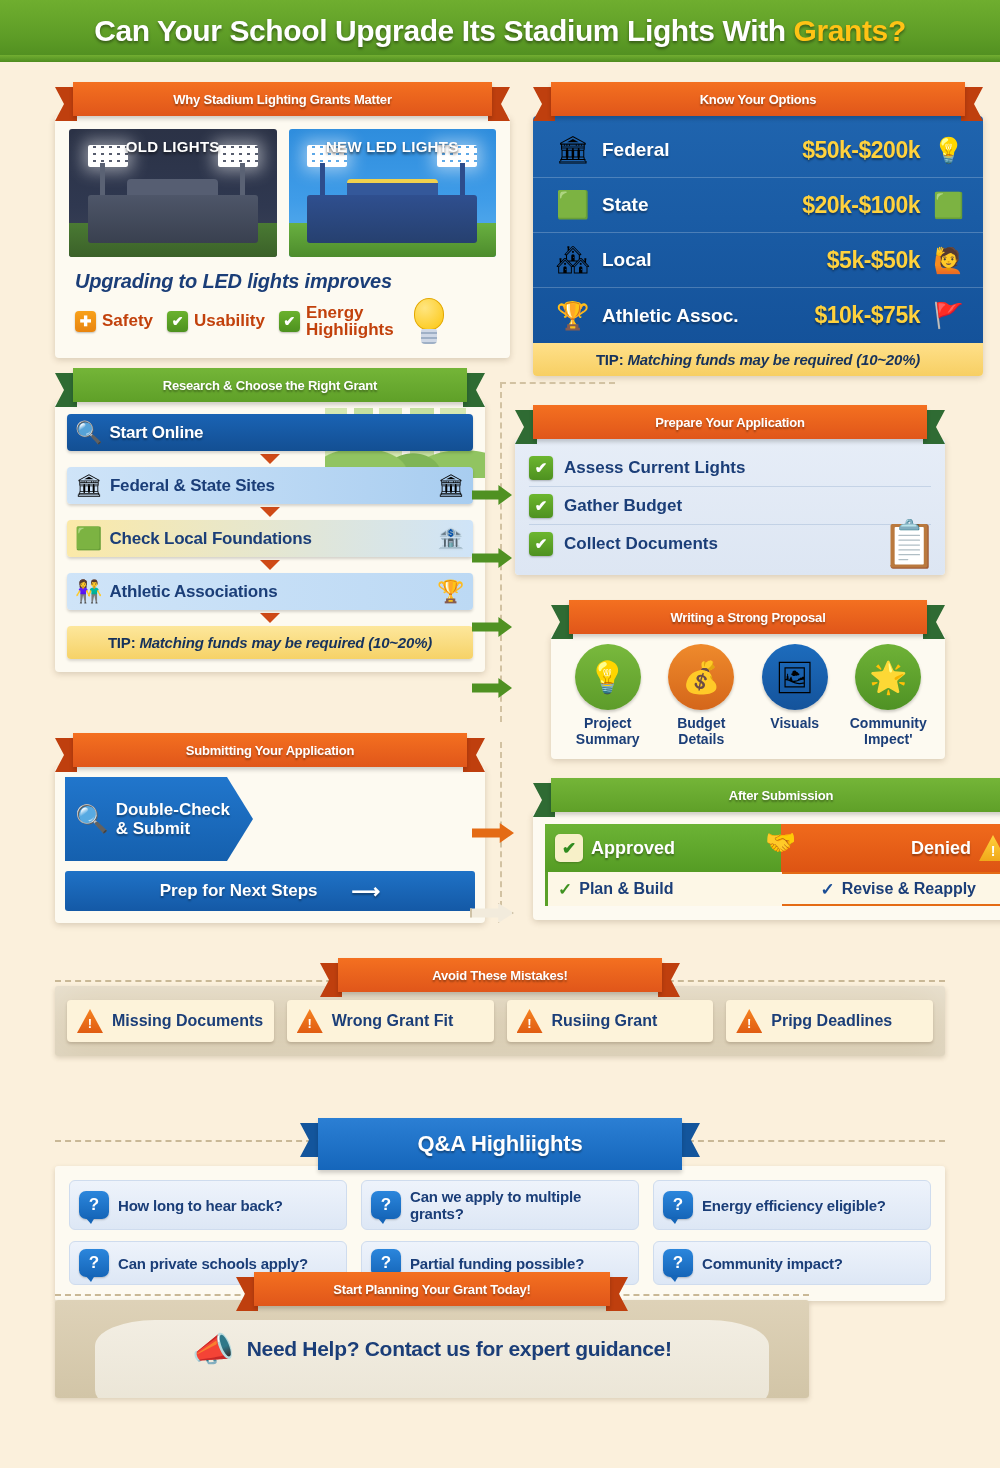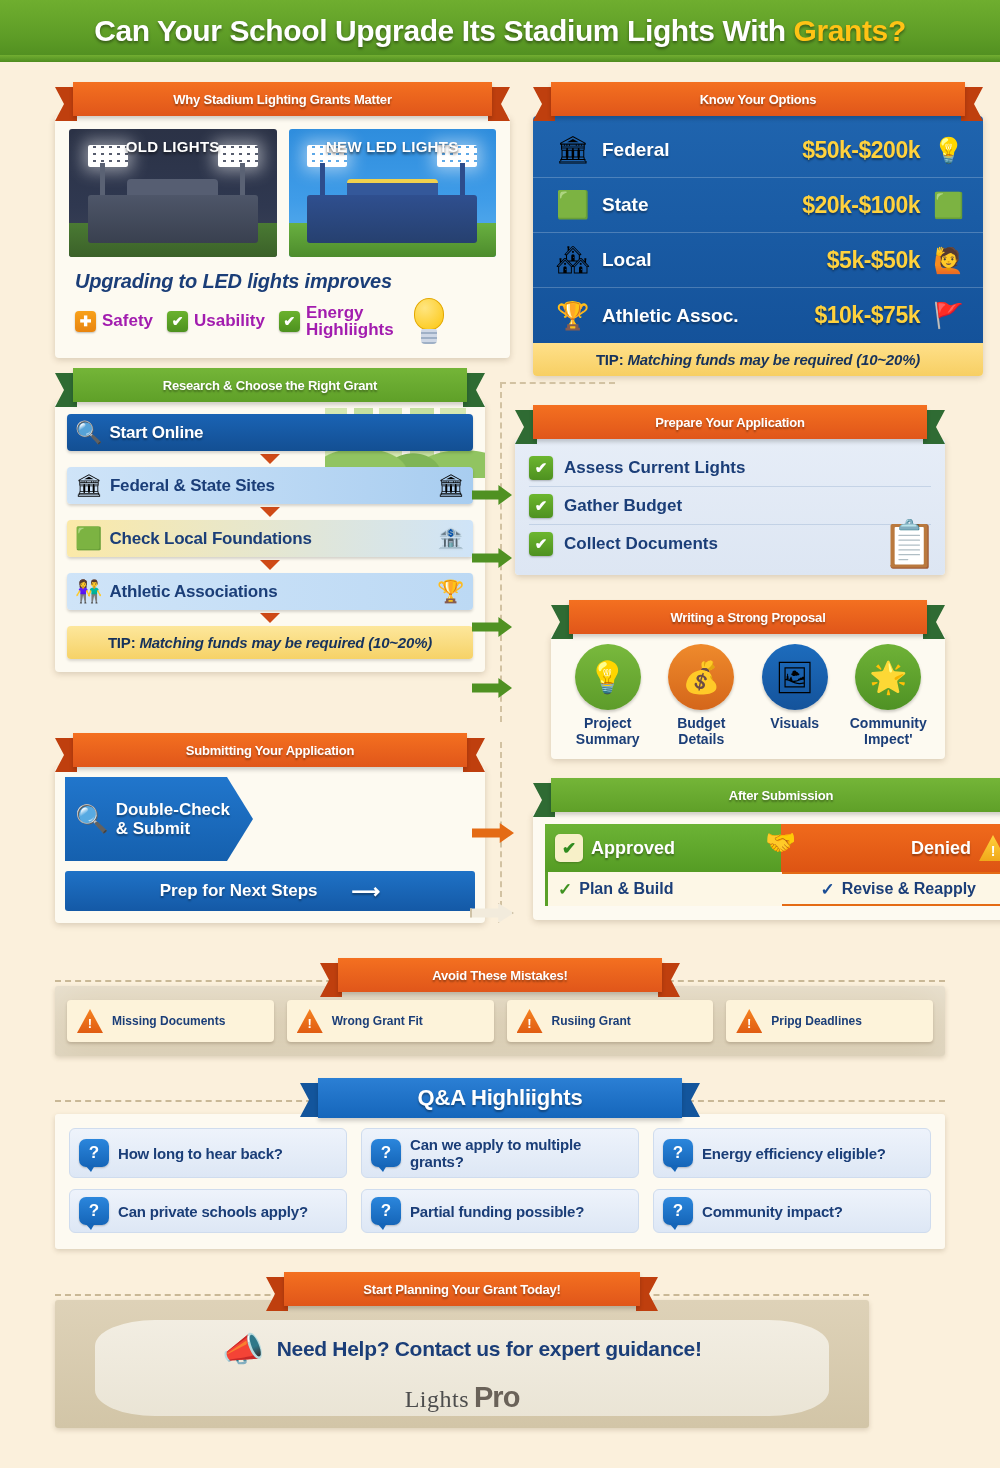--- a/index.html
+++ b/index.html
@@ -135,21 +135,21 @@
   }
   .shot .lamp.a { left: 9%;  bottom: 90px; }
   .shot .lamp.b { right: 9%; bottom: 90px; }
 
   .improve {
     font-size: 20px; font-weight: bold; font-style: italic; color: #1b3e78;
     margin: 13px 0 5px 6px; letter-spacing: -0.2px;
   }
   .bens { display: flex; align-items: center; gap: 14px; margin-left: 6px; }
   .ben { display: flex; align-items: center; gap: 6px; }
-  .ben .lbl { font-size: 17px; font-weight: bold; color: #a21caf; line-height: 1.02; }
+  .ben .lbl { font-size: 17px; font-weight: bold; color: #c2410c; line-height: 1.02; }
   .chip {
     width: 21px; height: 21px; border-radius: 4px; color: #fff;
     display: flex; align-items: center; justify-content: center;
     font-size: 14px; font-weight: bold; flex: 0 0 auto;
     box-shadow: 0 1px 2px rgba(0,0,0,.25);
   }
   .chip.orange { background: linear-gradient(180deg,#f8a11b,#e8840f); }
   .chip.green  { background: linear-gradient(180deg,#6ab22e,#4d911f); }
   .bulb-big {
     width: 34px; height: 46px; margin-left: 4px; position: relative; flex:0 0 auto;
@@ -368,21 +368,21 @@
     border-radius: 3px; padding: 14px 12px;
     box-shadow: inset 0 0 40px rgba(255,255,255,.3), 0 2px 5px rgba(90,70,40,.2);
     margin-top: -6px;
   }
   .mist-row { display: flex; gap: 13px; }
   .mist {
     flex: 1; background: #fdf3da; border-radius: 4px;
     display: flex; align-items: center; gap: 9px; padding: 9px 10px;
     box-shadow: 0 2px 3px rgba(80,60,30,.22);
   }
-  .mist .t { font-size: 12px; font-weight: bold; color: #1b3e78; white-space: nowrap; }
+  .mist .t { font-size: 16px; font-weight: bold; color: #1b3e78; white-space: nowrap; }
   .warn-tri {
     width: 26px; height: 24px; flex: 0 0 auto;
     display: flex; align-items: flex-end; justify-content: center;
     color: #fff; font-size: 13px; font-weight: bold; padding-bottom: 2px;
     background: linear-gradient(180deg,#f58220,#e05c12);
     clip-path: polygon(50% 0, 100% 100%, 0 100%);
   }
 
   
   #qa { left: 55px; top: 1078px; width: 890px; }
@@ -405,21 +405,21 @@
     box-shadow: 0 1px 2px rgba(0,0,0,.22);
   }
   .qbubble::after {
     content: ""; position: absolute; left: 6px; bottom: -5px;
     border-left: 6px solid transparent; border-right: 4px solid transparent;
     border-top: 7px solid #1565b8;
   }
   .qitem .t { font-size: 15px; font-weight: bold; color: #1b3e78; letter-spacing: -0.2px; }
 
   
-  #cta { left: 55px; top: 1272px; width: 814px; }
+  #cta { left: 55px; top: 1272px; width: 754px; }
   .cta-ribbon { position: relative; z-index: 5; width: 392px; margin: 0 auto; }
   .cta-panel {
     background: linear-gradient(180deg,#ded2b8,#d2c5a7);
     border-radius: 3px; padding: 18px 16px 10px; margin-top: -6px;
     box-shadow: 0 2px 5px rgba(90,70,40,.2); position: relative; overflow: hidden;
   }
   .cta-brush {
     position: absolute; left: 40px; right: 40px; top: 20px; height: 96px;
     background: linear-gradient(180deg,#f4f0e6,#ece7d9);
     border-radius: 60px / 26px; opacity: .92;
@@ -778,21 +778,21 @@
         <span class="warn-tri">!</span>
         <span class="t">Pripg Deadlines</span>
       </div>
     </div>
   </div>
 </div>
 
 <div class="box" id="qa">
   <div class="band-wrap">
     <div class="dash-line"></div>
-    <div class="mid-ribbon ribbon r-blue" style="width:400px;height:40px;font-size:22px;">
+    <div class="mid-ribbon ribbon r-blue" style="width:400px;height:52px;font-size:22px;margin-top:40px;">
       <span class="tail l"></span>
       <span class="tail r"></span>
       <span class="band"></span>
       <span>Q&amp;A Highliights</span>
     </div>
   </div>
   <div class="qpanel">
     <div class="qrow">
       <div class="qitem">
         <span class="qbubble">?</span>
@@ -834,16 +834,15 @@
       <span>Start Planning Your Grant Today!</span>
     </div>
   </div>
   <div class="cta-panel">
     <div class="cta-brush"></div>
     <div class="cta-line">
       <span class="mega">📣</span>
       <span class="t">Need Help? Contact us for expert guidance!</span>
     </div>
     <div class="logo">
-      <div class="l2"><span>Lights</span><span class="pro">Pro</span></div>
     </div>
   </div>
 </div>
 
 </body></html>

